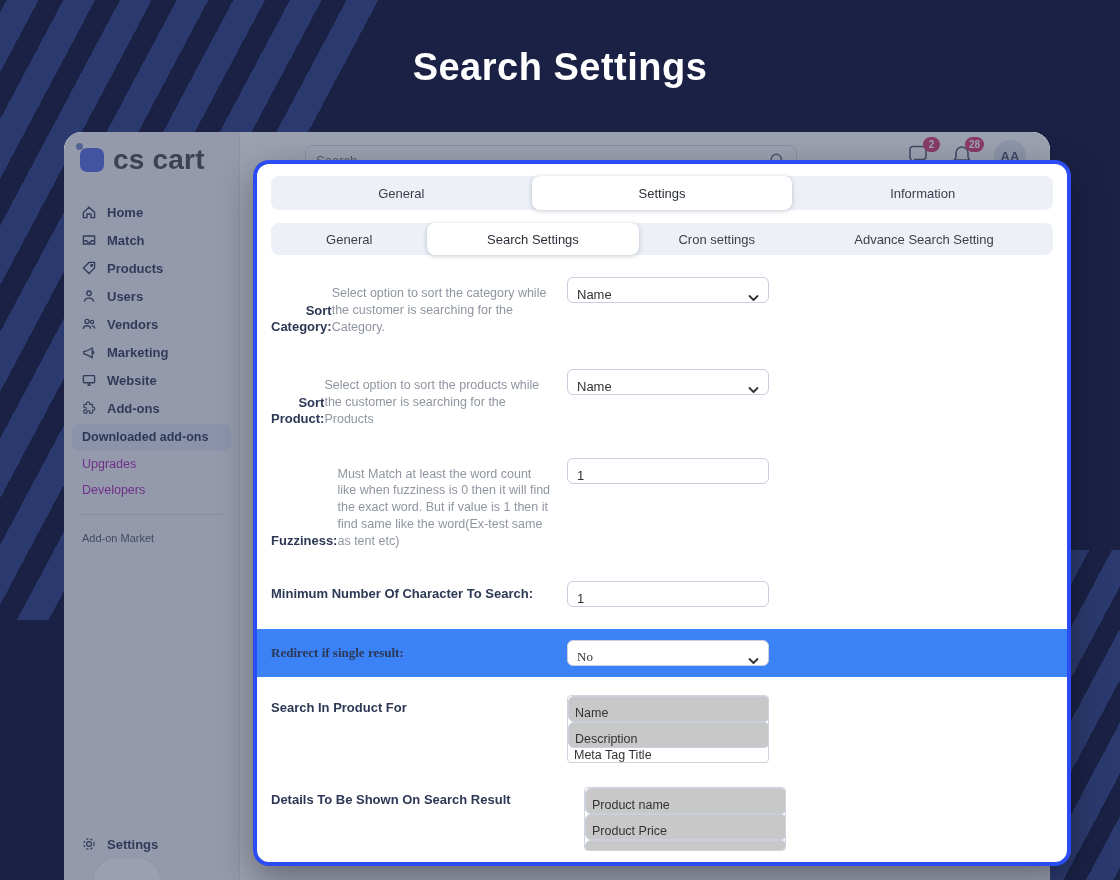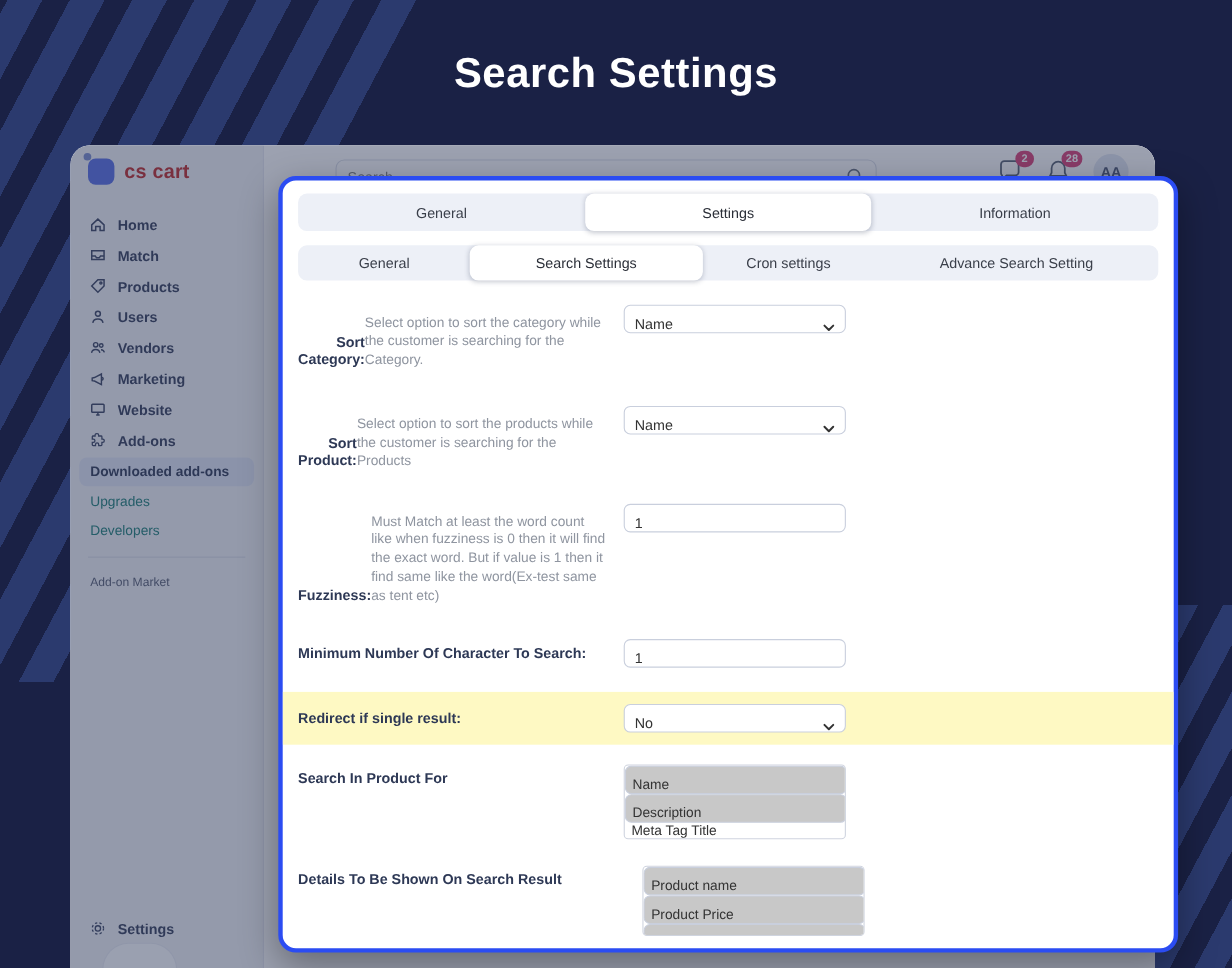--- a/index.html
+++ b/index.html
@@ -37,28 +37,28 @@
 
   
   .admin-card { position:absolute; left:64px; top:132px; width:986px; height:748px;
     background:#ffffff; border-radius:18px 18px 0 0; overflow:hidden; }
 
   .sidebar { position:absolute; left:0; top:0; width:176px; height:100%;
     background:#eef0f5; border-right:1px solid #e2e5ee; }
   .logo { display:flex; align-items:center; gap:9px; padding:12px 0 14px 16px; position:relative; }
   .logo-mark { position:relative; width:24px; height:24px; background:#4a63e0; border-radius:7px; }
   .logo-dot { position:absolute; left:-4px; top:-5px; width:7px; height:7px; border-radius:50%; background:#6e82c9; }
-  .logo-text { font-size:18px; font-weight:bold; color:#b91c1c; letter-spacing:0.2px; }
+  .logo-text { font-size:28px; font-weight:bold; color:#404040; letter-spacing:0.2px; }
 
   .nav { margin-top:8px; }
   .nav-item { display:flex; align-items:center; gap:10px; height:28px; padding-left:17px;
     font-size:13px; font-weight:bold; color:#26304e; cursor:pointer; }
   .nav-item svg { flex:0 0 auto; stroke:#2c3756; }
   .nav-sub { display:flex; align-items:center; height:24px; margin:2px 8px; padding-left:10px;
-    border-radius:7px; font-size:12.5px; color:#0f766e; cursor:pointer; }
+    border-radius:7px; font-size:12.5px; color:#a21caf; cursor:pointer; }
   .nav-sub.active { background:#dde3f3; color:#1f2a48; font-weight:bold; height:26px; }
   .nav-divider { height:1px; background:#d5d9e3; margin:12px 16px 10px 16px; }
   .nav-market { padding-left:18px; font-size:11px; color:#4a5268; height:26px; display:flex; align-items:center; cursor:pointer; }
   .nav-settings { position:absolute; left:0; bottom:28px; display:flex; align-items:center; gap:10px;
     padding-left:17px; font-size:13px; font-weight:bold; color:#26304e; cursor:pointer; }
   .nav-pill { position:absolute; left:30px; bottom:-24px; width:66px; height:46px;
     border-radius:23px; background:#fbfcfe; box-shadow:0 0 0 1px #e6e9f1; }
 
   .card-header { position:absolute; left:176px; top:0; right:0; height:48px; background:#ffffff; }
   .search-box { position:absolute; left:65px; top:13px; width:492px; height:30px;
@@ -102,21 +102,21 @@
     background:#fff; display:flex; align-items:flex-end; justify-content:space-between;
     padding:0 9px; font-size:13px; color:#333; cursor:pointer; }
   .inp input { width:100%; border:none; outline:none; font-size:13px; color:#333; font-family:inherit; background:transparent; }
   .chev { display:flex; align-items:center; }
 
   .listbox { width:202px; border:1px solid #cfd4df; border-radius:4px; background:#fff; overflow:hidden; }
   .lb1 { height:68px; } .lb2 { height:64px;margin-left:17px; }
   .opt { font-size:12.5px; color:#333; line-height:15.5px; padding:0 6px; white-space:nowrap; cursor:pointer; }
   .opt.sel { background:#c8c8c8; }
 
-  .striped-band { background:#fef9c3; margin:0 -14px 18px -14px; padding:11px 14px; }
+  .striped-band { background:#3b82f6; margin:0 -14px 18px -14px; padding:11px 14px;font-family:Liberation Serif, serif; }
   .mb1 { margin-bottom:34px; } .mb2 { margin-bottom:30px; } .mb3 { margin-bottom:32px; }
   .mb4 { margin-bottom:22px; } .mb6 { margin-bottom:24px; }
 </style>
 </head>
 <body>
 
 <div class="stage">
   <div class="stripes-tl"></div>
   <div class="stripes-br"></div>
 

